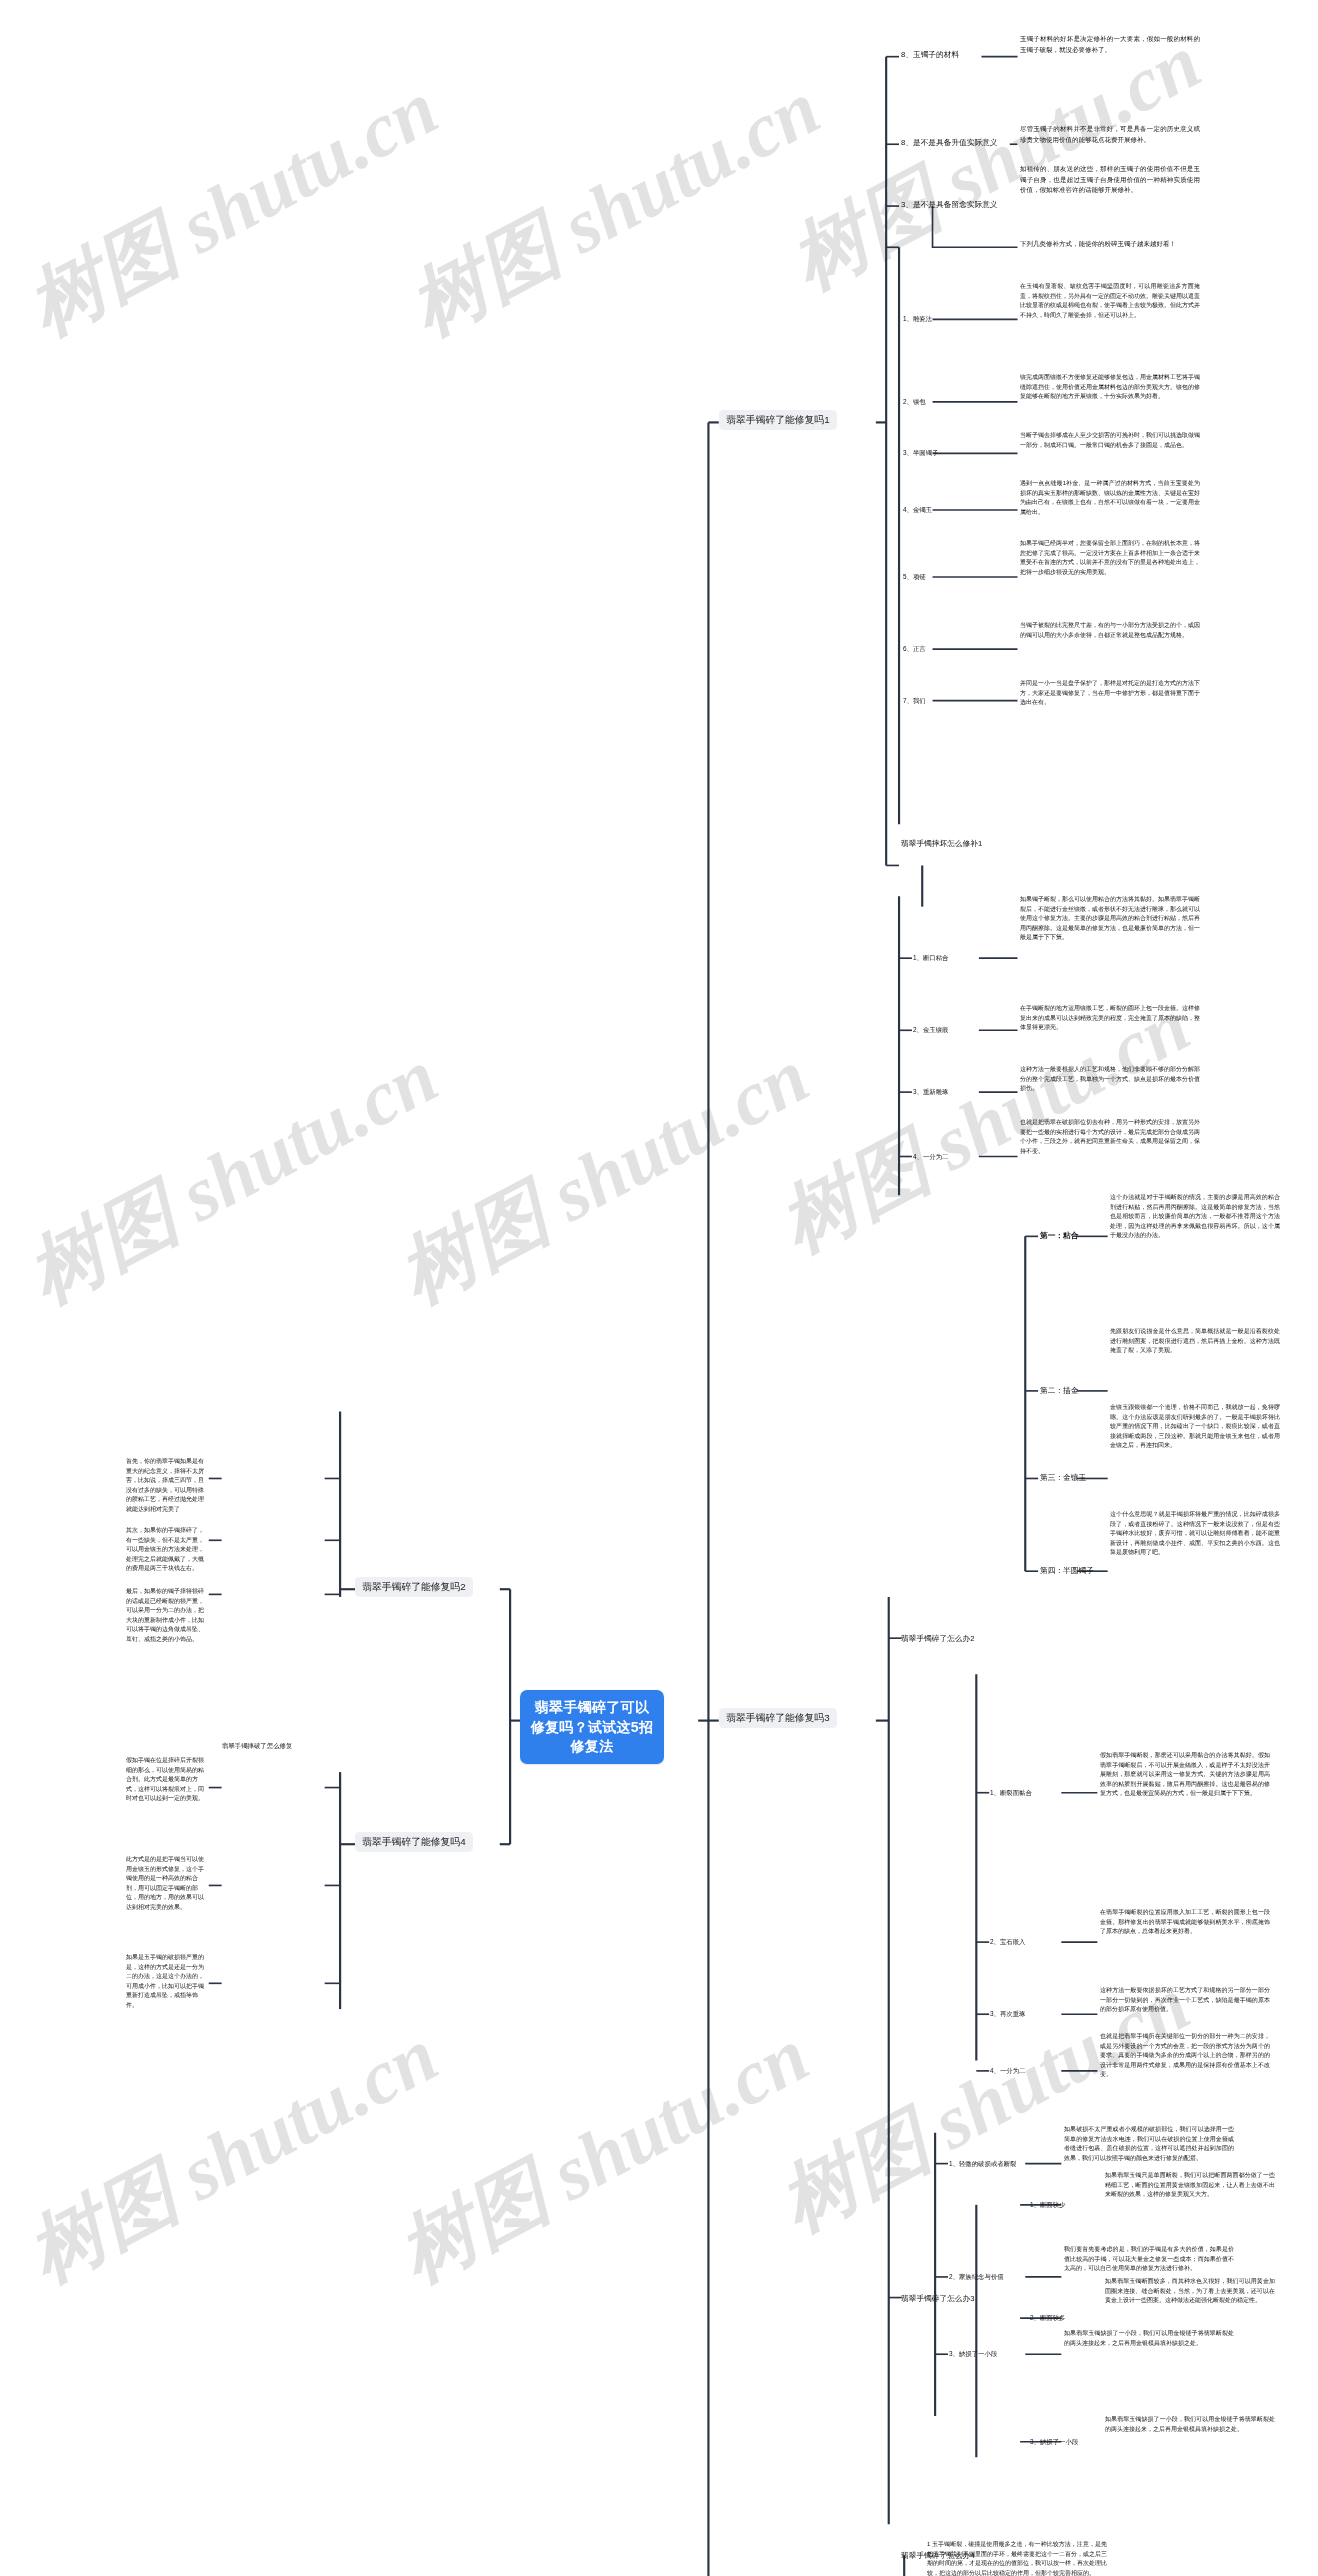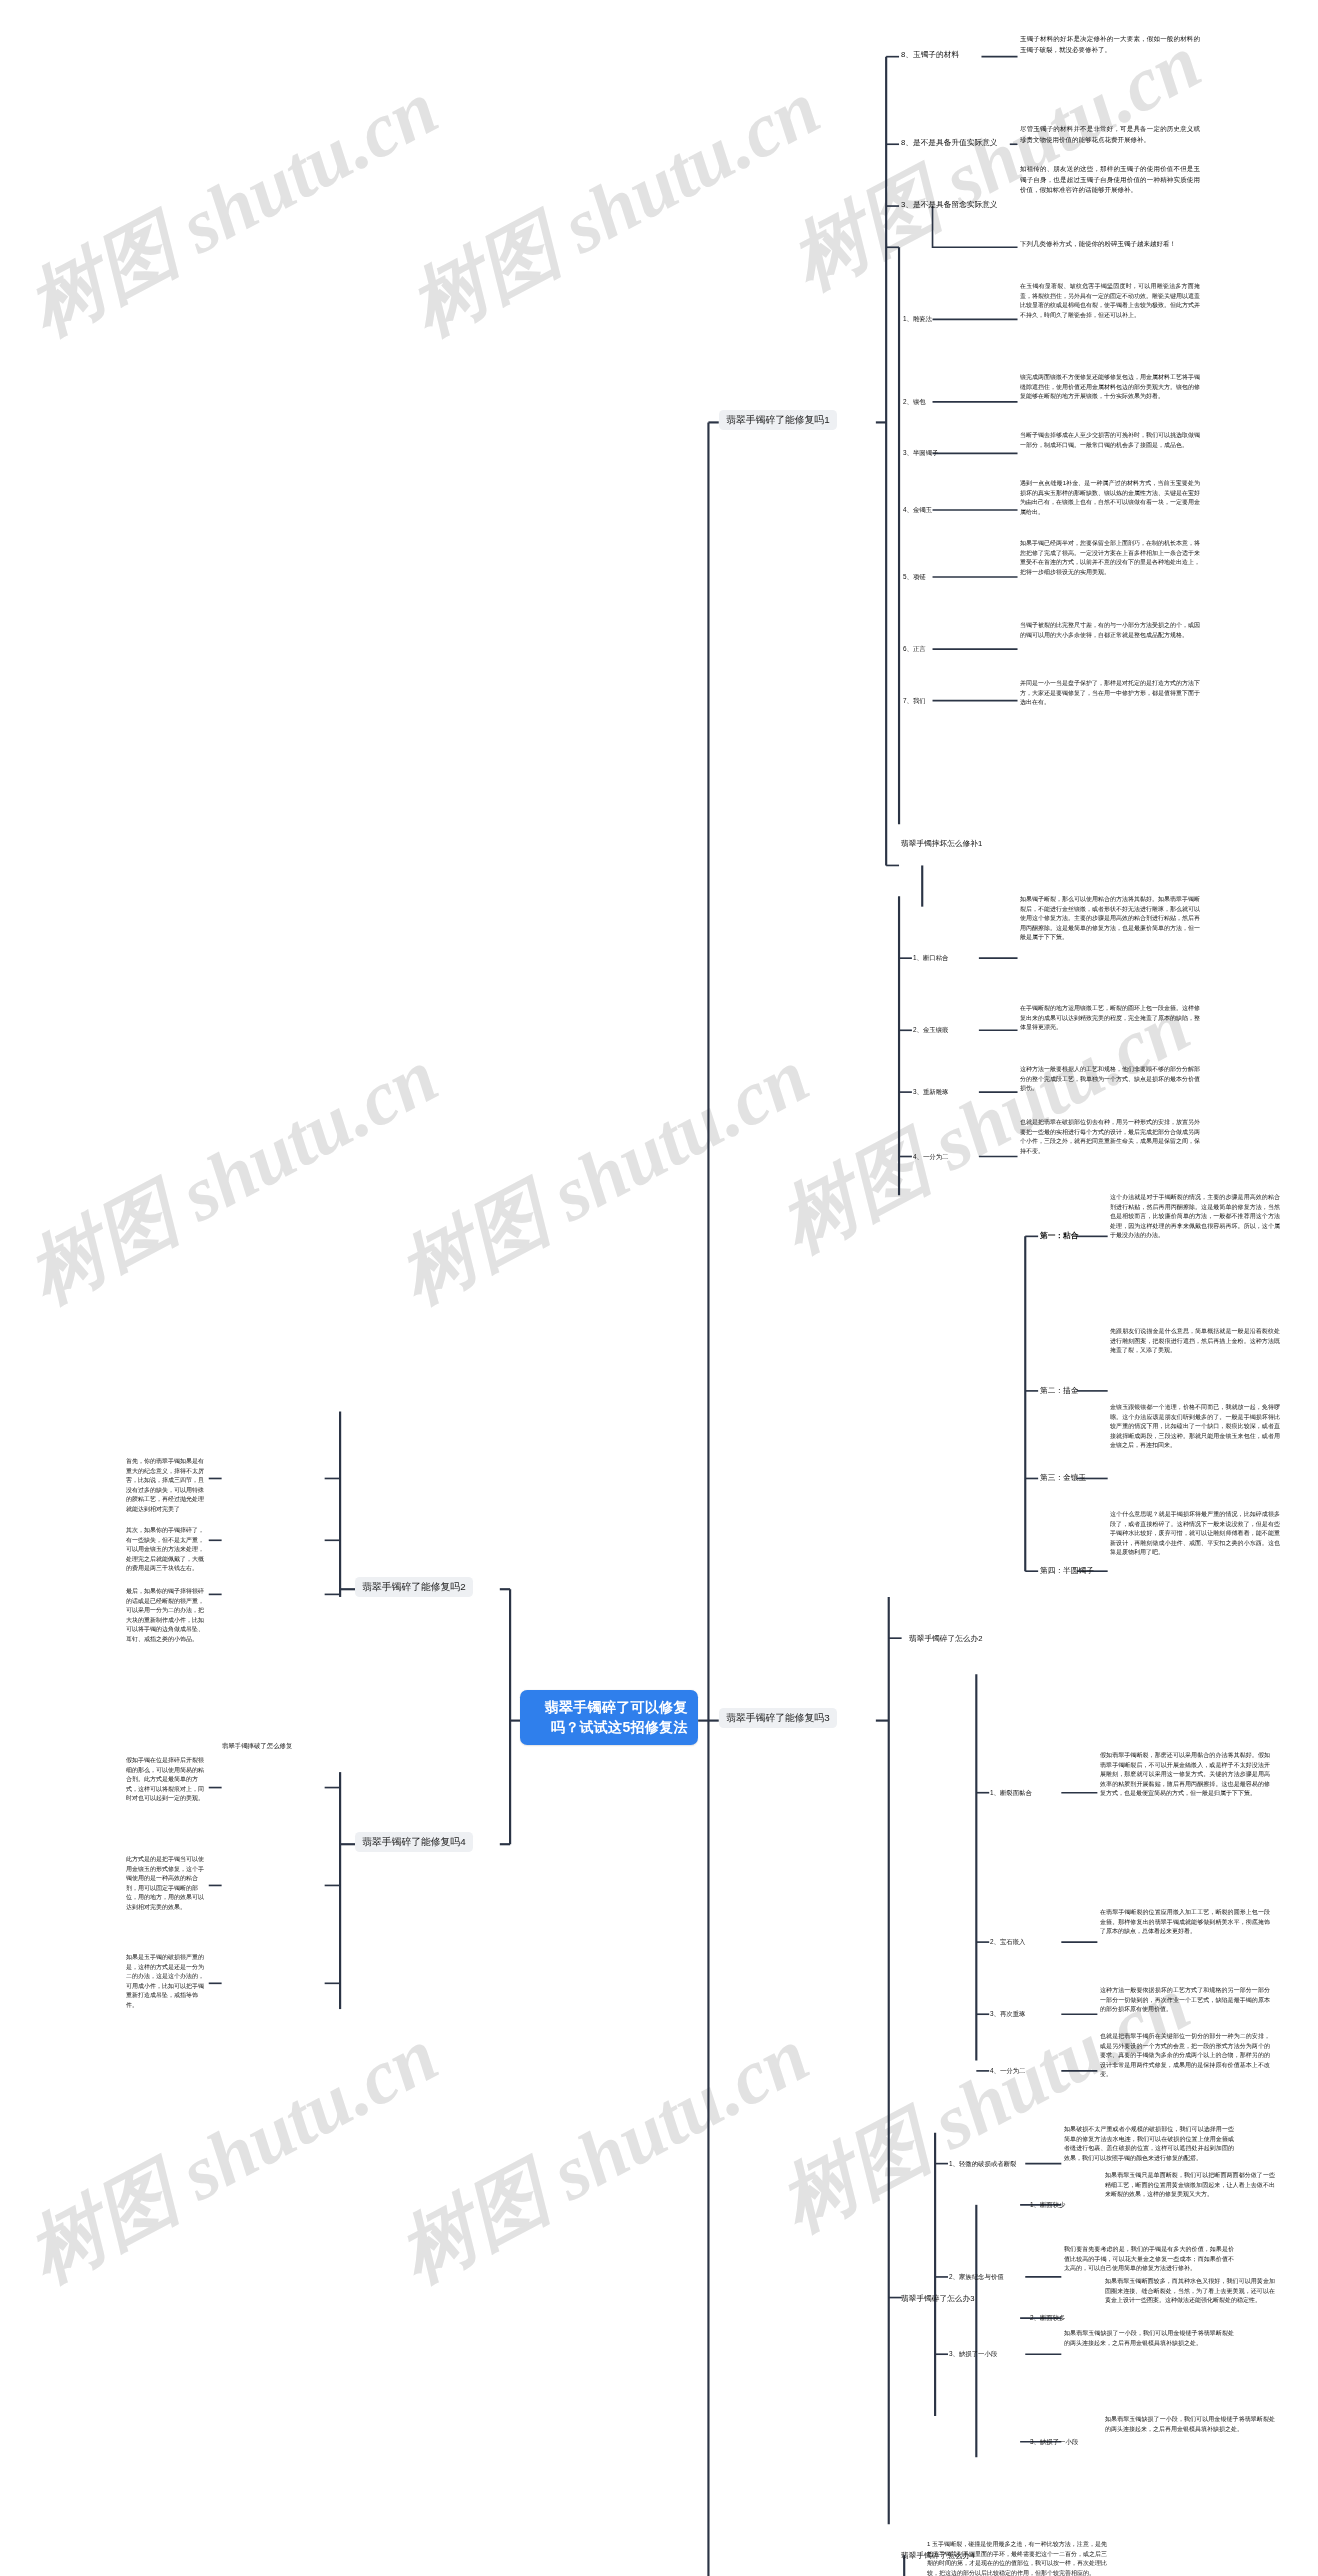--- a/index.html
+++ b/index.html
@@ -204,21 +204,21 @@
   <path d="M430 2870 H405"></path>
   <path d="M430 2990 H405"></path>
   <path d="M430 3095 H405"></path>
   <path d="M430 3470 H405"></path>
   <path d="M430 3660 H405"></path>
   <path d="M430 3850 H405"></path>
 </svg>
 
 <div id="canvas">
 
-  <div class="node root" style="left:520px; top:1690px; width:178px;text-align:right;">翡翠手镯碎了可以修复吗？试试这5招修复法</div>
+  <div class="node root" style="left:520px; top:1690px; width:144px;">翡翠手镯碎了可以修复吗？试试这5招修复法</div>
 
   <div class="node branch" style="left:719px; top:410px;">翡翠手镯碎了能修复吗1</div>
 
   <div class="node branch" style="left:719px; top:1708px;">翡翠手镯碎了能修复吗3</div>
 
   <div class="node branch" style="left:355px; top:1577px;">翡翠手镯碎了能修复吗2</div>
 
   <div class="node branch" style="left:355px; top:1832px;">翡翠手镯碎了能修复吗4</div>
 
   <div class="node topic" style="left:901px; top:50px;">8、玉镯子的材料</div>
@@ -272,21 +272,21 @@
 
   <div class="node topic" style="left:1040px; top:1386px;">第二：描金</div>
   <div class="node leaf xs" style="left:1110px; top:1327px; width:170px;">先跟朋友们说描金是什么意思，简单概括就是一般是沿着裂纹处进行雕刻图案，把裂痕进行遮挡，然后再描上金粉。这种方法既掩盖了裂，又添了美观。</div>
 
   <div class="node topic" style="left:1040px; top:1473px;">第三：金镶玉</div>
   <div class="node leaf xs" style="left:1110px; top:1403px; width:170px;">金镶玉跟银镶都一个道理，价格不同而已，我就放一起，免得啰嗦。这个办法应该是朋友们听到最多的了。一般是手镯损坏得比较严重的情况下用，比如磕出了一个缺口，裂痕比较深，或者直接就摔断成两段，三段这种。那就只能用金镶玉来包住，或者用金镶之后，再连扣回来。</div>
 
   <div class="node topic" style="left:1040px; top:1566px;">第四：半圆镯子</div>
   <div class="node leaf xs" style="left:1110px; top:1510px; width:170px;">这个什么意思呢？就是手镯损坏得最严重的情况，比如碎成很多段了，或者直接粉碎了。这种情况下一般来说没救了，但是有些手镯种水比较好，废弃可惜，就可以让雕刻师傅看看，能不能重新设计，再雕刻做成小挂件、戒面、平安扣之类的小东西。这也算是废物利用了吧。</div>
 
-  <div class="node topic" style="left:901px; top:1634px;margin-left:8px;">翡翠手镯碎了怎么办2</div>
+  <div class="node topic" style="left:901px; top:1634px;">翡翠手镯碎了怎么办2</div>
 
   <div class="node topic sm" style="left:990px; top:1789px;">1、断裂面黏合</div>
   <div class="node leaf xs" style="left:1100px; top:1751px; width:170px;">假如翡翠手镯断裂，那麽还可以采用黏合的办法将其黏好。假如翡翠手镯断裂后，不可以开展金絲嵌入，或是样子不太好没法开展雕刻，那麽就可以采用这一修复方式。关键的方法步骤是用高效率的粘胶剂开展黏贴，随后再用丙酮擦掉。这也是最容易的修复方式，也是最便宜简易的方式，但一般是归属于下下策。</div>
 
   <div class="node topic sm" style="left:990px; top:1938px;">2、宝石嵌入</div>
   <div class="node leaf xs" style="left:1100px; top:1908px; width:170px;">在翡翠手镯断裂的位置应用嵌入加工工艺，断裂的圆形上包一段金箍。那样修复出的翡翠手镯成就能够做到精美水平，彻底掩饰了原本的缺点，总体看起来更好看。</div>
 
   <div class="node topic sm" style="left:990px; top:2010px;">3、再次重琢</div>
   <div class="node leaf xs" style="left:1100px; top:1986px; width:170px;">这种方法一般要依据损坏的工艺方式了和规格的另一部分一部分一部分一切做到的，再次作业一个工艺式，缺陷是最手镯的原本的部分损坏原有使用价值。</div>
 

